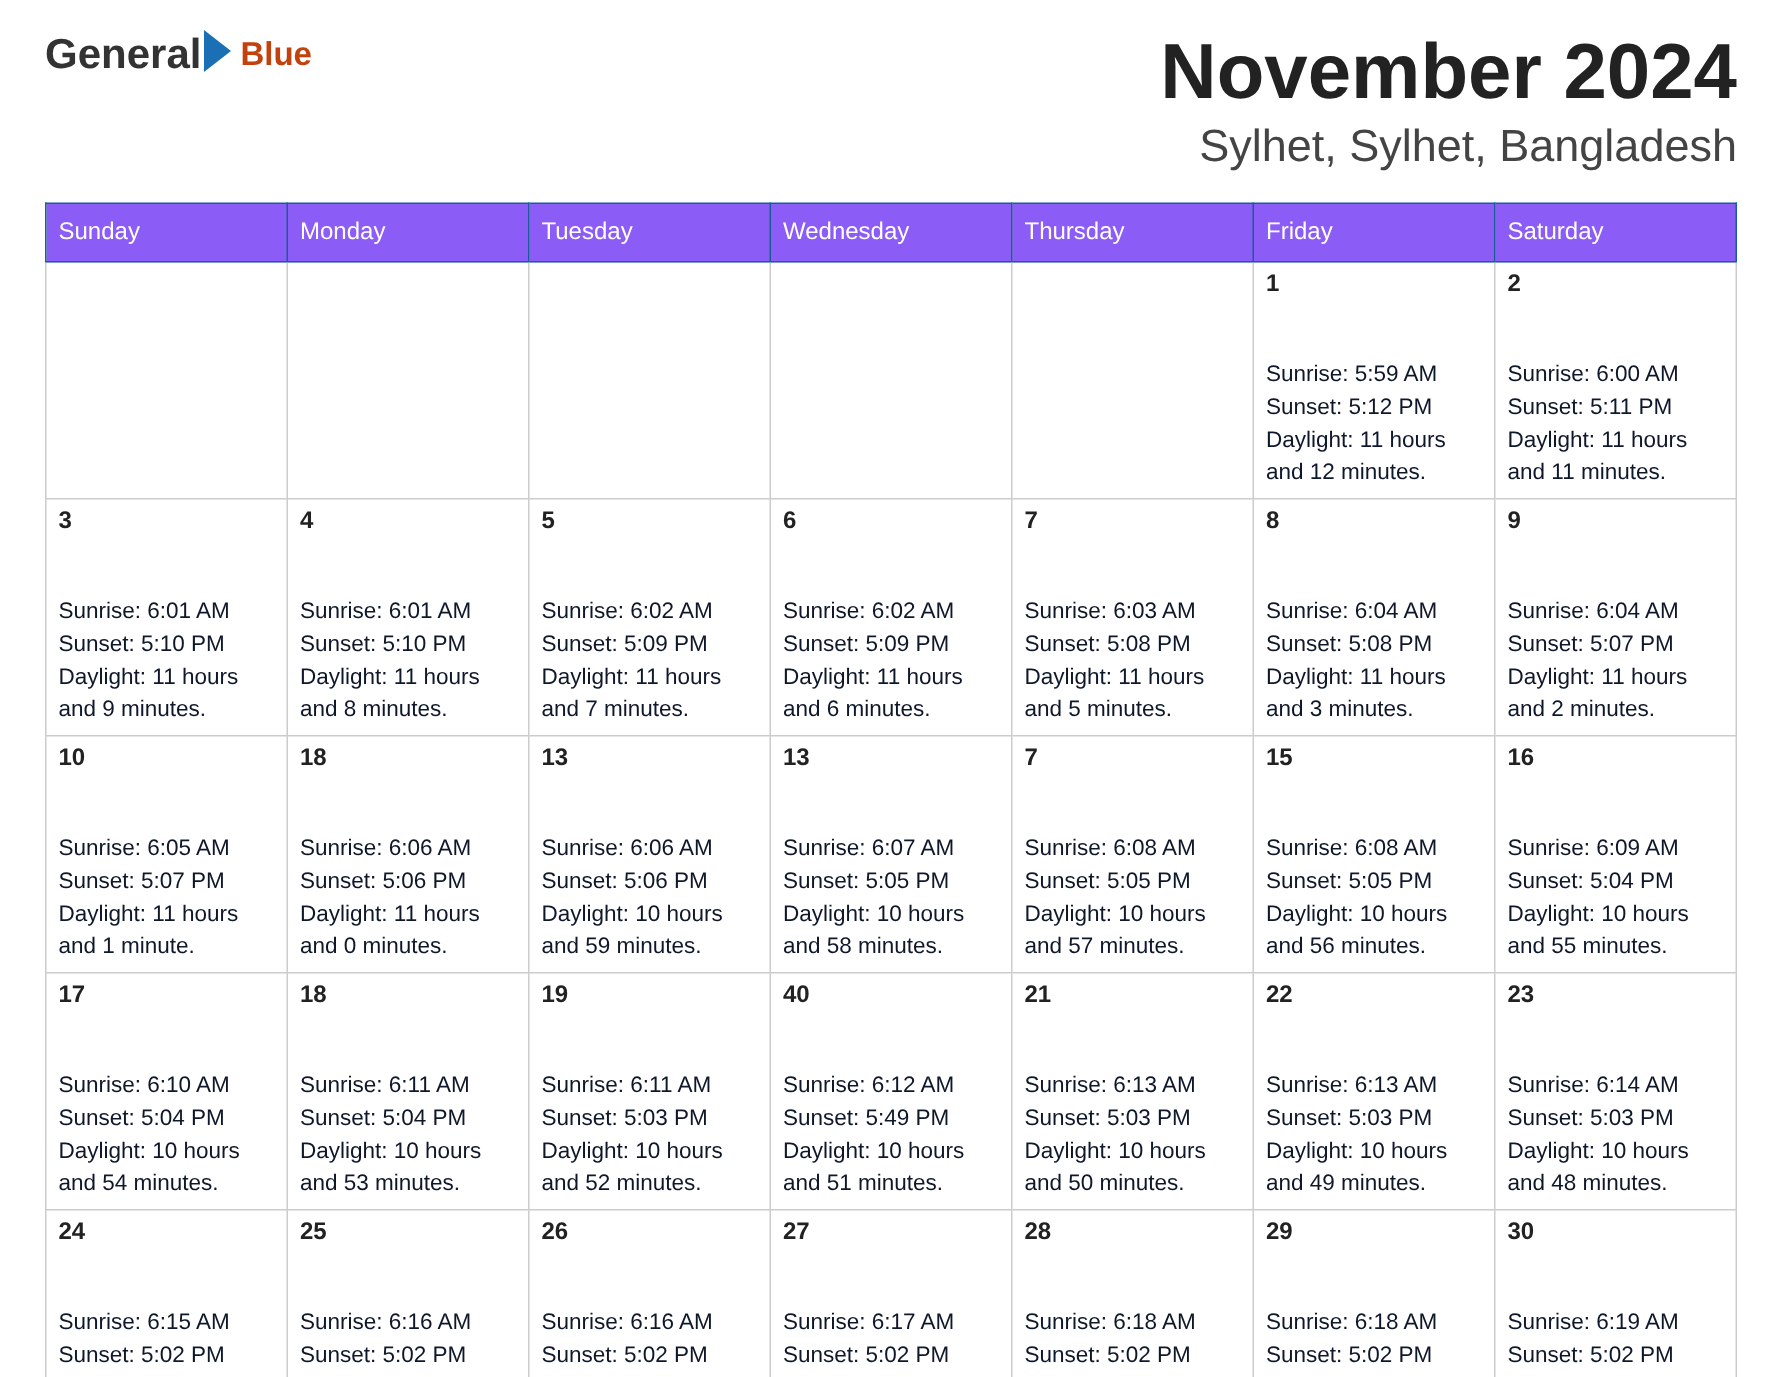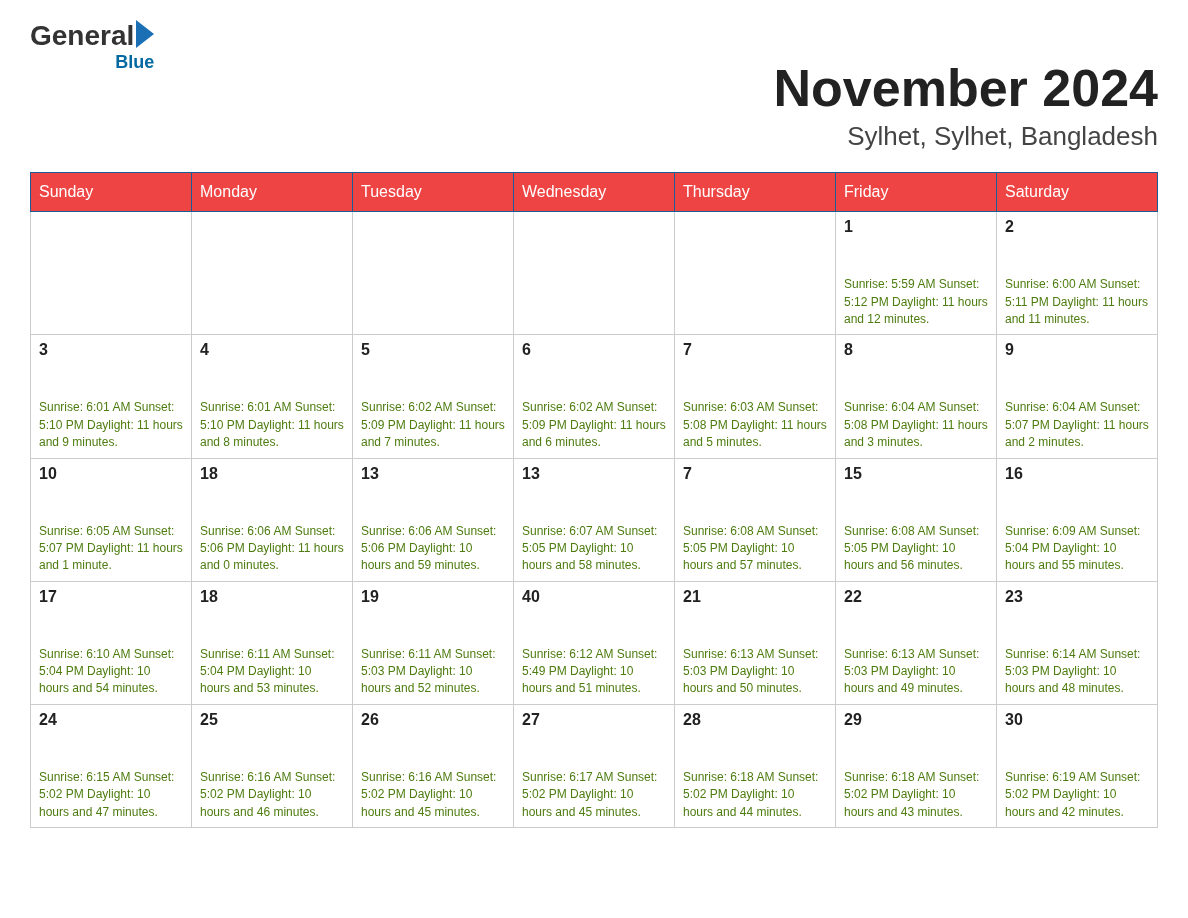--- a/index.html
+++ b/index.html
@@ -11,46 +11,45 @@
       min-height: 918px;
     }
     .header {
       display: flex;
       justify-content: space-between;
       align-items: flex-start;
       margin-bottom: 20px;
     }
     .logo {
       display: flex;
-      flex-direction: column;
-      align-items: flex-end;
+      flex-direction: row;
+      align-items: center;
     }
     .title-block {
       text-align: right;
-      margin-top: 40px;
     }
     .title-block h1 {
       font-size: 52px;
       font-weight: 900;
       color: #222;
       line-height: 1.1;
     }
     .title-block h2 {
-      font-size: 26px;
+      font-size: 30px;
       font-weight: normal;
       color: #444;
       margin-top: 4px;
     }
     .calendar {
       width: 100%;
       border-collapse: collapse;
       border: 1px solid #aaa;
     }
     .calendar th {
-      background-color: #ef4444;
+      background-color: #8b5cf6;
       color: #fff;
       font-size: 16px;
       font-weight: normal;
       padding: 10px 8px;
       text-align: left;
       border: 1px solid #1a5c96;
     }
     .calendar td {
       vertical-align: top;
       padding: 6px 8px;
@@ -64,22 +63,22 @@
     .calendar tr.week-row td {
       height: 115px;
     }
     .day-num {
       font-size: 16px;
       font-weight: bold;
       color: #222;
       margin-bottom: 3px;
     }
     .day-info {
-      font-size: 12px;
-      color: #4d7c0f;
+      font-size: 15px;
+      color: #0f172a;
       line-height: 1.45;
       margin-top: 40px;
     }
     .empty-cell {
       background: #f9f9f9;
     }
     .logo-text-general {
       font-size: 28px;
       font-weight: bold;
       color: #333;
@@ -95,22 +94,22 @@
       border-color: transparent transparent transparent #1a6fb5;
       vertical-align: middle;
       position: relative;
       top: -2px;
     }
     .logo-row1 {
       display: flex;
       align-items: center;
     }
     .logo-row2 {
-      color: #0369a1;
-      font-size: 18px;
+      color: #c2410c;
+      font-size: 22px;
       font-weight: bold;
       margin-left: 6px;
     }
   </style>
 </head>
 <body>
 
 <div class="header">
   <div class="logo">
     <div class="logo-row1">

